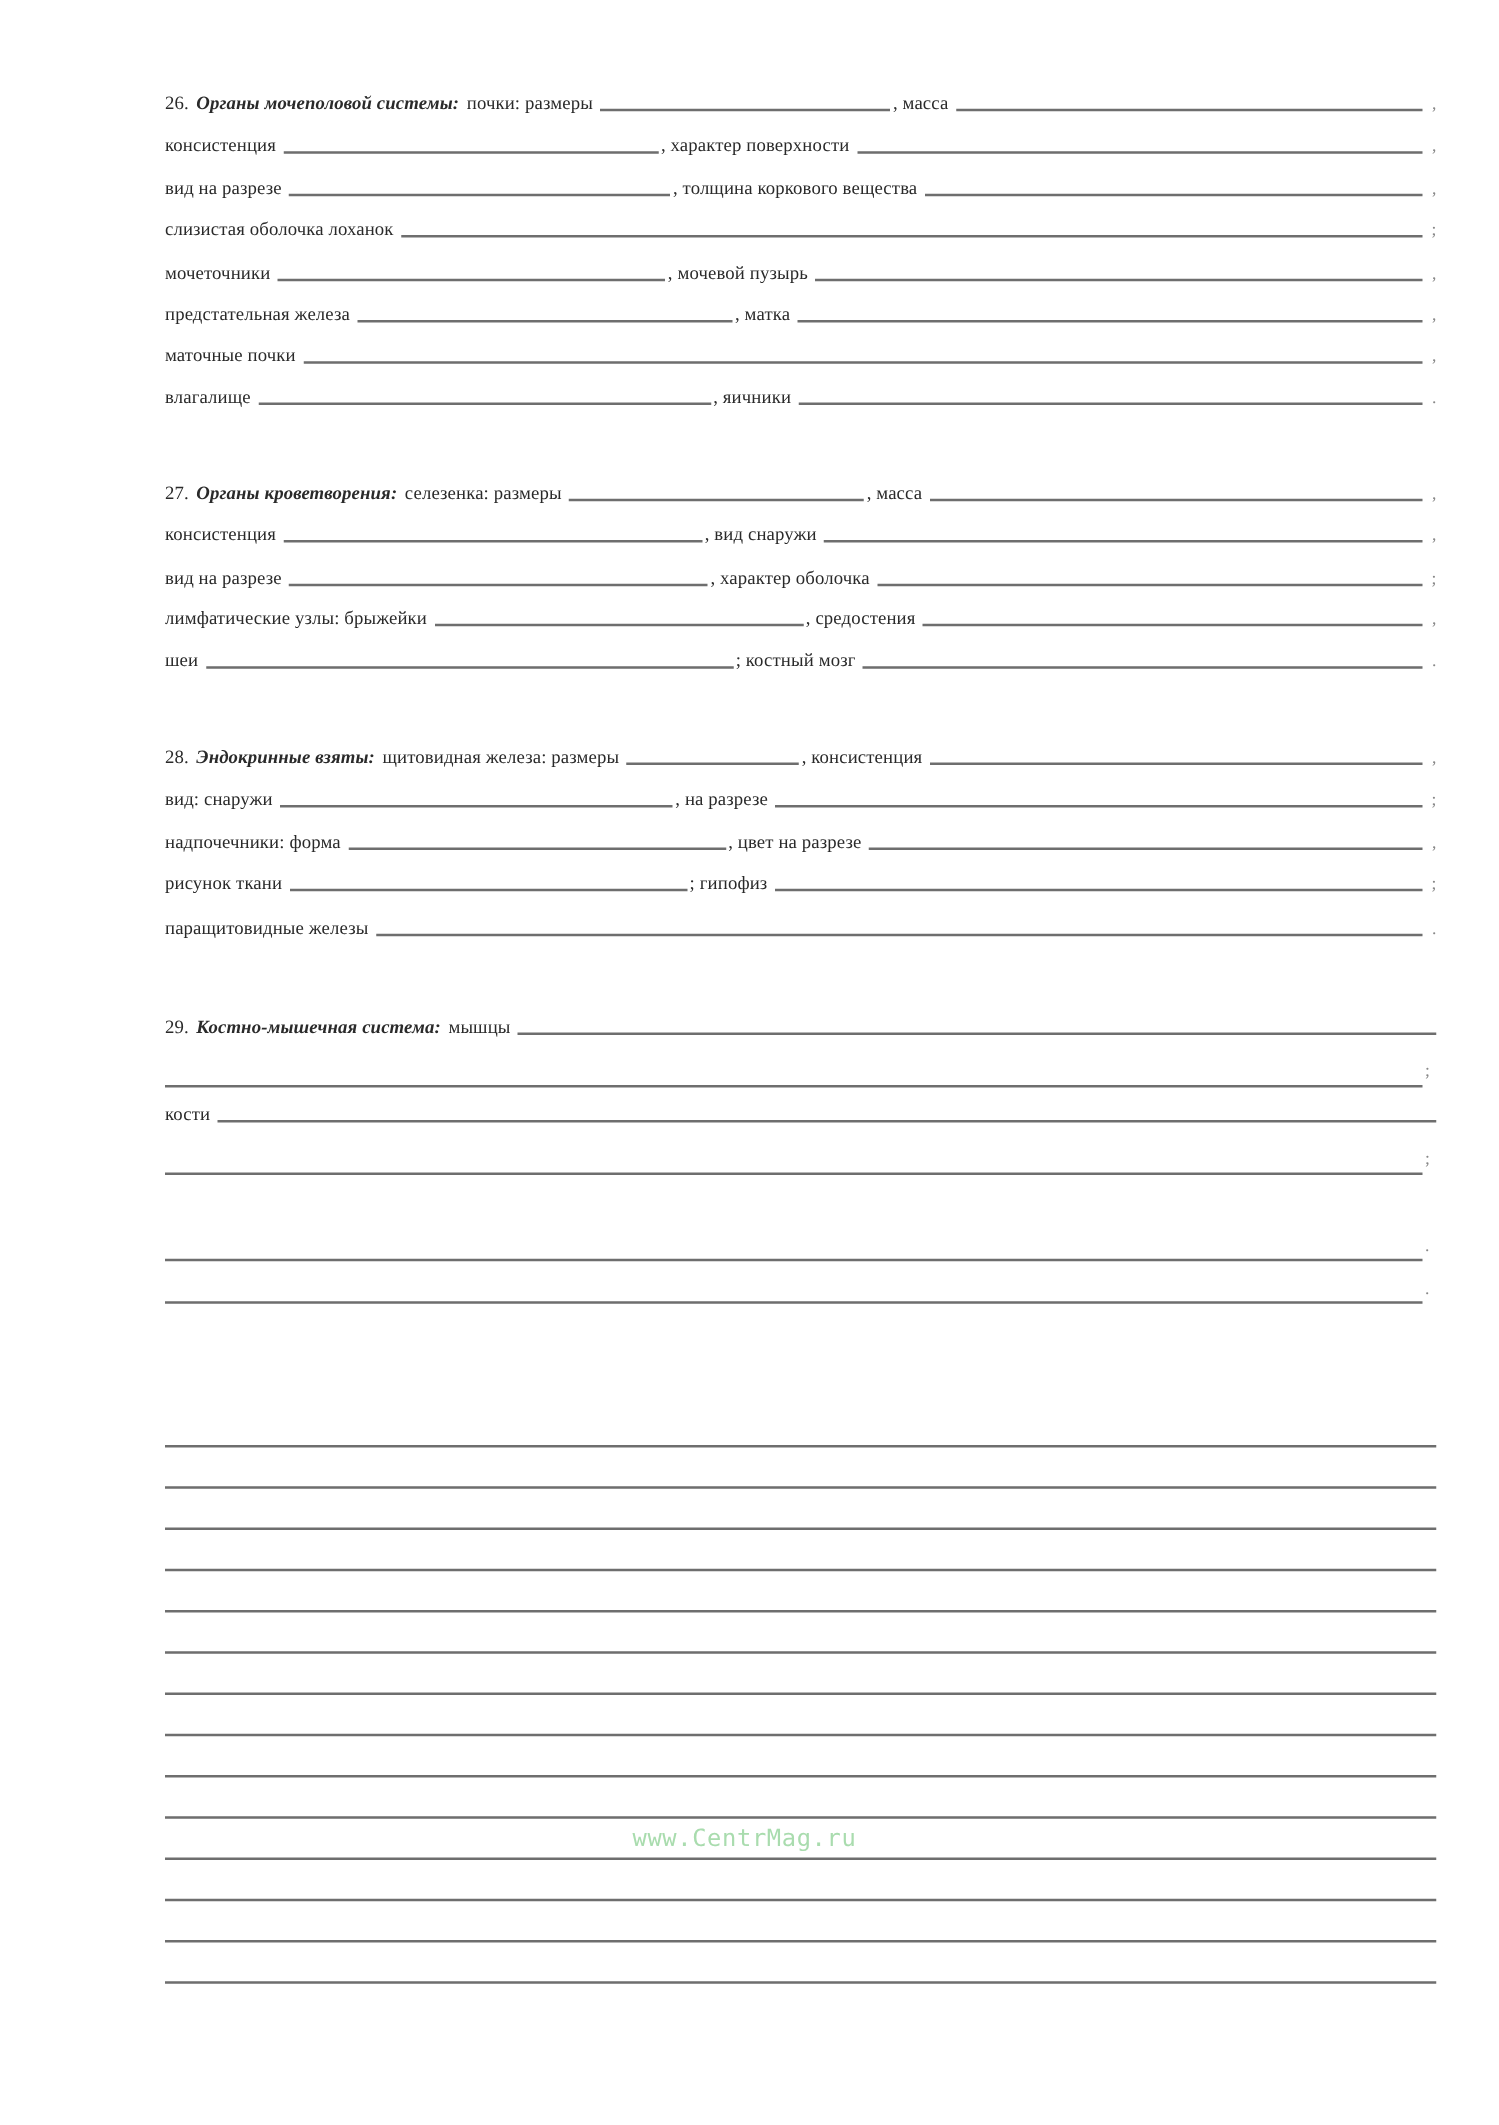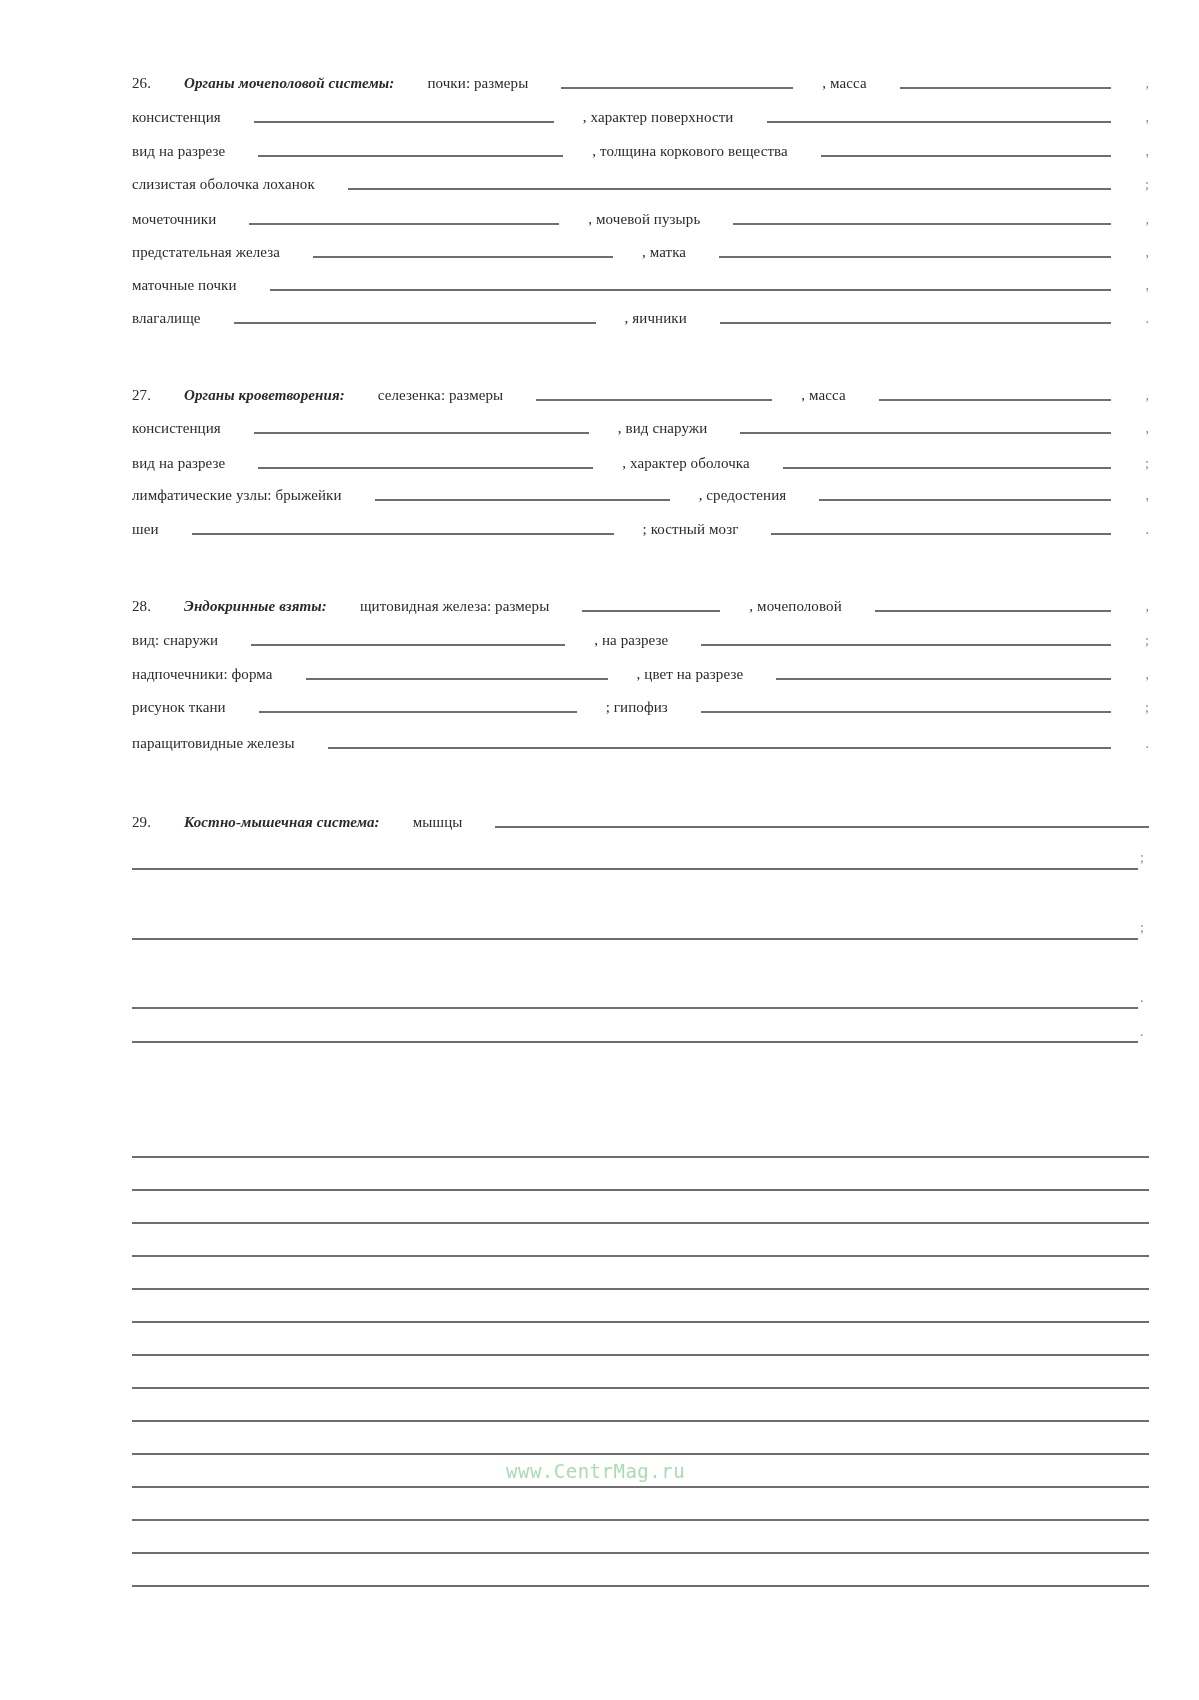--- a/index.html
+++ b/index.html
@@ -1,20 +1,20 @@
 <!DOCTYPE html>
 <html><head>
 <meta charset="utf-8">
 <style>
   html, body { margin: 0; padding: 0; background: #ffffff; }
   body { width: 1199px; height: 1700px; position: relative; overflow: hidden;
          font-family: "Liberation Serif", "DejaVu Serif", serif; color: #2a2a2a; }
   .page { position: absolute; left: 0; top: 0; width: 1199px; height: 1700px; }
   .row { position: absolute; left: 132px; width: 1017px; height: 24px;
-         display: flex; align-items: flex-end; font-size: 15px; white-space: nowrap; gap: 27px; }
+         display: flex; align-items: flex-end; font-size: 15px; white-space: nowrap; }
   .lbl { padding-right: 6px; letter-spacing: 0.1px; }
   .lbl.sep { padding-left: 2px; }
   .head-num { font-weight: normal; }
   .head-bold { font-weight: bold; font-style: italic; }
   .blank { flex: 1 1 auto; height: 0; border-bottom: 2px solid #6e6e6e; margin-bottom: 3px; min-width: 20px; }
   .blank.fixed { flex: 0 0 auto; }
   .punct { width: 11px; text-align: right; font-size: 14px; color: #888; }
   .fullline { position: absolute; left: 132px; width: 1017px; height: 0; border-bottom: 2px solid #6e6e6e; }
   .fullline.short { width: 1006px; }
   .fullline-punct { position: absolute; left: 1140px; font-size: 14px; color: #888; }
@@ -117,21 +117,21 @@
     <span class="lbl sep">; костный мозг</span>
     <span class="blank"></span>
     <span class="punct">.</span>
   </div>
 
   <div class="row" style="top:591px">
     <span class="lbl head-num">28.</span>
     <span class="lbl head-bold">Эндокринные взяты:</span>
     <span class="lbl">щитовидная железа: размеры</span>
     <span class="blank fixed" style="width:138px"></span>
-    <span class="lbl sep">, мочеполовой</span>
+    <span class="lbl sep">, консистенция</span>
     <span class="blank"></span>
     <span class="punct">,</span>
   </div>
   <div class="row" style="top:625px">
     <span class="lbl">вид: снаружи</span>
     <span class="blank fixed" style="width:314px"></span>
     <span class="lbl sep">, на разрезе</span>
     <span class="blank"></span>
     <span class="punct">;</span>
   </div>
@@ -157,20 +157,24 @@
 
   <div class="row" style="top:807px; width:1017px">
     <span class="lbl head-num">29.</span>
     <span class="lbl head-bold">Костно-мышечная система:</span>
     <span class="lbl">мышцы</span>
     <span class="blank"></span>
   </div>
   <div class="fullline short" style="top:868px"></div>
   <div class="fullline-punct" style="top:850px">;</div>
 
+  <div class="row" style="top:877px; width:1017px">
+    <span class="lbl">кости</span>
+    <span class="blank"></span>
+  </div>
   <div class="fullline short" style="top:938px"></div>
   <div class="fullline-punct" style="top:920px">;</div>
 
   <div class="fullline short" style="top:1007px"></div>
   <div class="fullline-punct" style="top:990px">.</div>
   <div class="fullline short" style="top:1041px"></div>
   <div class="fullline-punct" style="top:1024px">.</div>
 
   <div id="s30-lines">
       <div class="fullline" style="top: 1156px;"></div>

